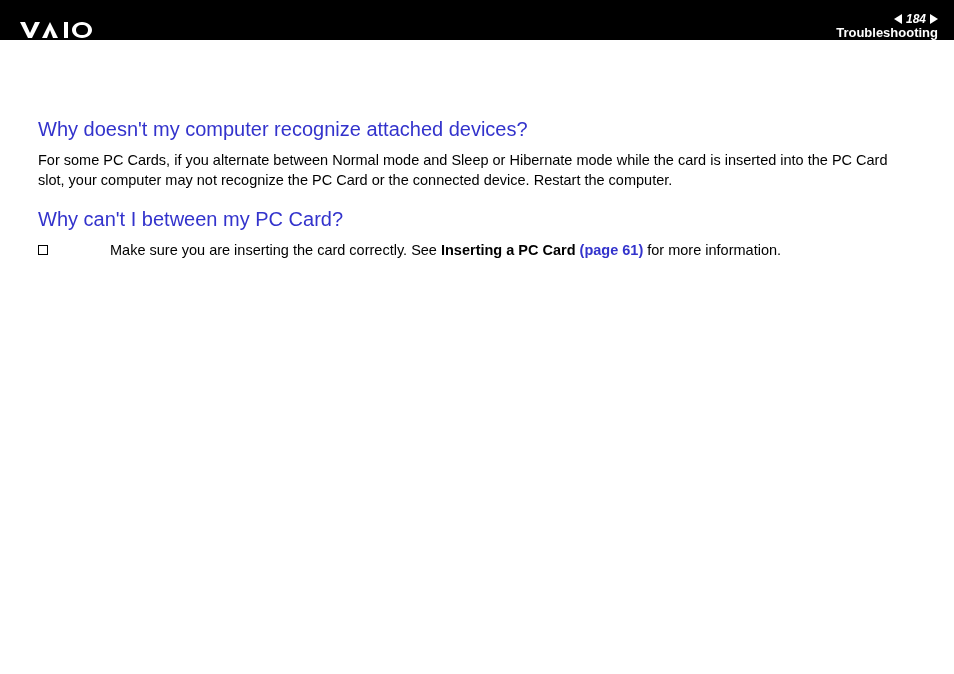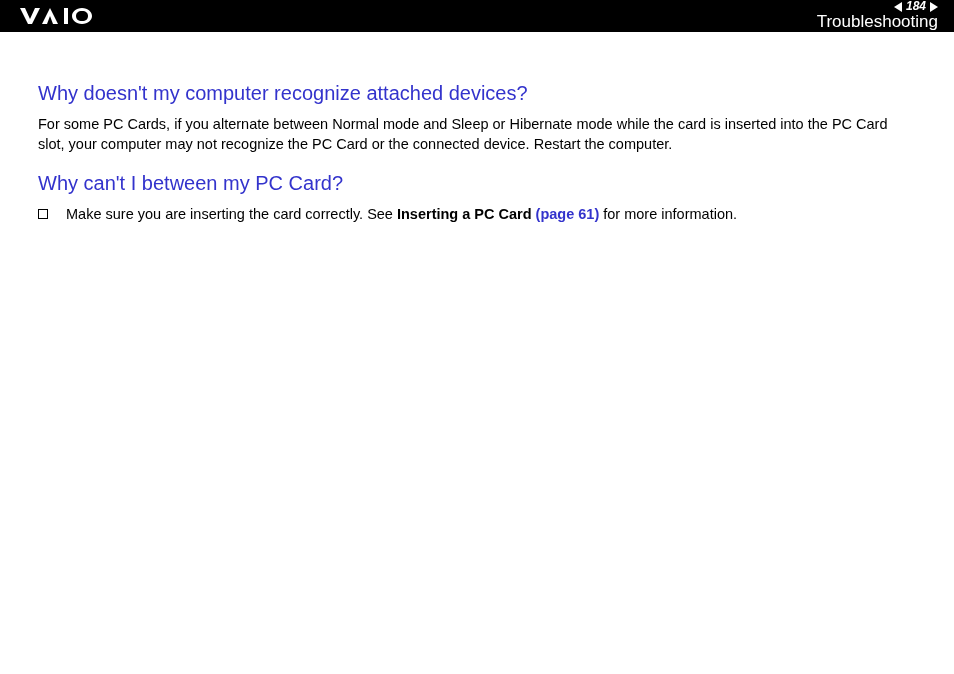--- a/index.html
+++ b/index.html
@@ -9,25 +9,25 @@
     }
     body {
       width: 954px;
       height: 674px;
       font-family: Arial, Helvetica, sans-serif;
       background: #fff;
       position: relative;
     }
     .header-bar {
       background: #000;
-      height: 32px;
+      height: 40px;
       width: 100%;
       display: flex;
       justify-content: space-between;
-      align-items: center;
+      align-items: flex-end;
       padding: 0 16px 0 20px;
     }
     .logo {
       color: #fff;
       height: 20px;
     }
     .header-right {
       display: flex;
       flex-direction: column;
       align-items: flex-end;
@@ -50,51 +50,53 @@
     }
     .nav-arrow.right {
       border-left: 8px solid #fff;
     }
     .page-number {
       font-size: 12px;
       font-weight: bold;
       font-style: italic;
     }
     .section-name {
-      font-size: 17px;
-      font-weight: normal;
+      font-size: 13px;
+      font-weight: bold;
     }
     .content {
       padding: 50px 38px 0 38px;
     }
     .heading {
       color: #3333cc;
       font-size: 20px;
       font-weight: normal;
       margin-bottom: 10px;
+      margin-top: 28px;
     }
     .heading.second {
       margin-top: 18px;
     }
     .paragraph {
       font-size: 14.5px;
       line-height: 1.35;
       color: #000;
       margin-bottom: 6px;
     }
     .bullet-list {
       list-style: none;
       margin-top: 8px;
     }
     .bullet-item {
       display: flex;
       align-items: flex-start;
       font-size: 14.5px;
       line-height: 1.35;
       margin-bottom: 6px;
+      gap: 44px;
     }
     .bullet-marker {
       width: 10px;
       height: 10px;
       border: 1.5px solid #000;
       margin-right: 18px;
       margin-top: 4px;
       flex-shrink: 0;
     }
     .bullet-text {

